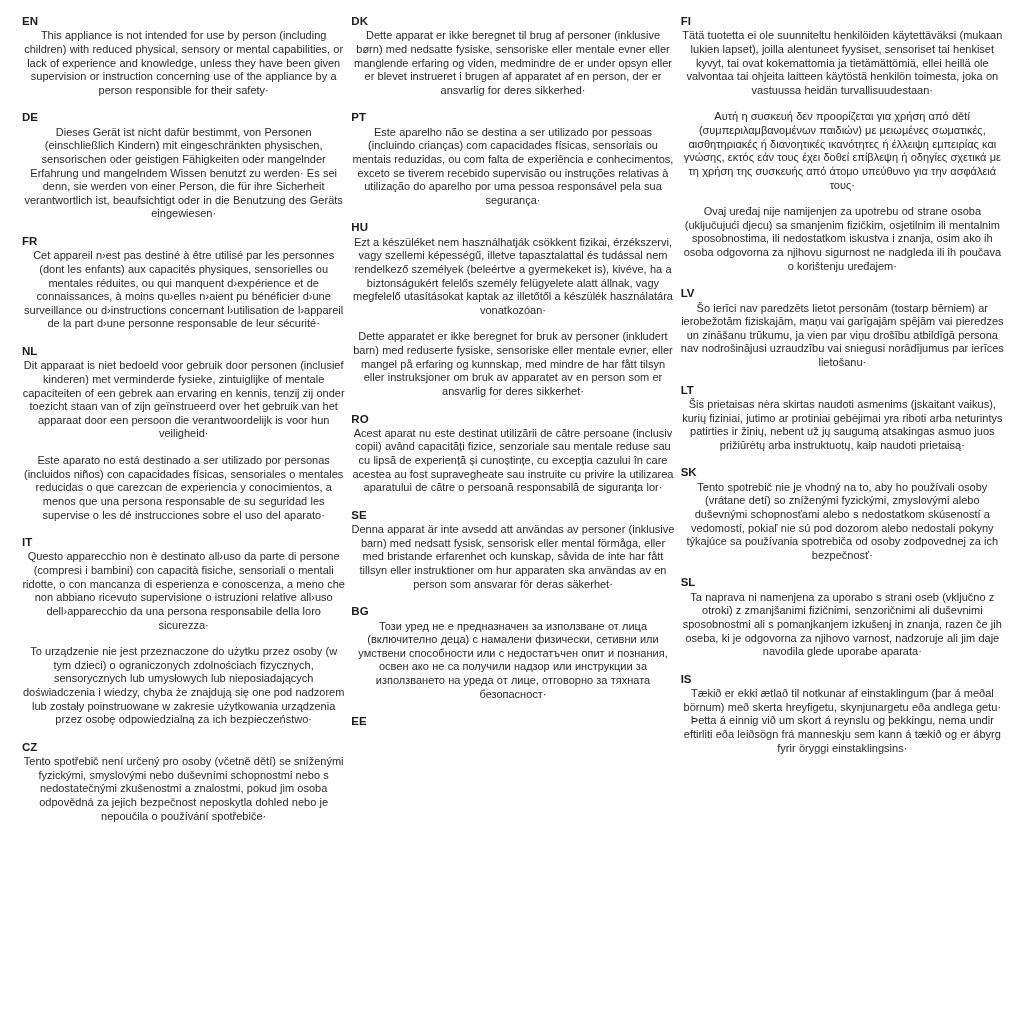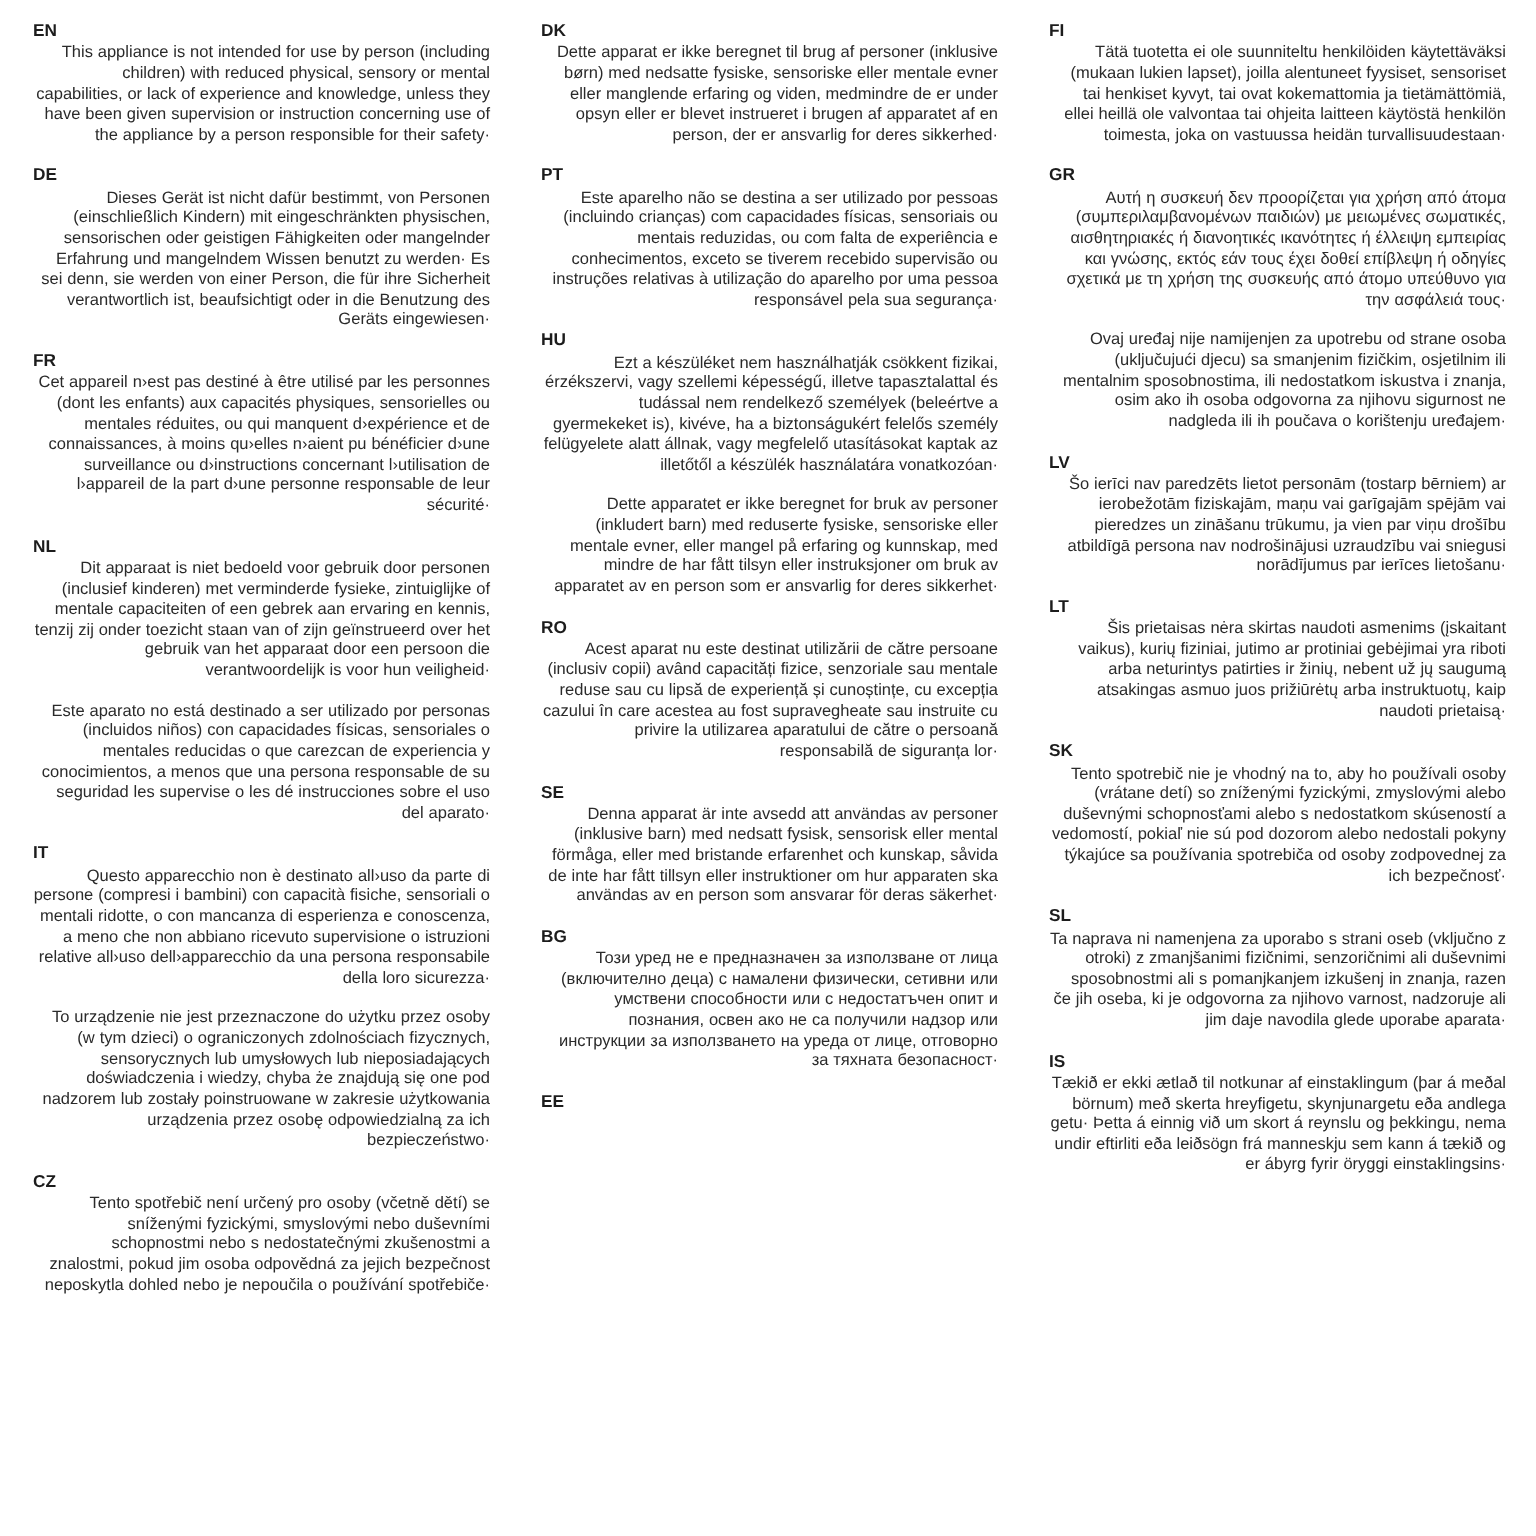--- a/index.html
+++ b/index.html
@@ -13,41 +13,41 @@
     overflow: hidden;
     font-family: "Liberation Sans", sans-serif;
     color: #212121;
   }
   .page {
     box-sizing: border-box;
     width: 1024px;
     height: 808px;
     padding: 14px 20px 10px 22px;
     display: flex;
-    gap: 34px;
+    gap: 6px;
   }
   .col {
     flex: 1 1 0;
     min-width: 0;
   }
   .section {
     margin-bottom: 13px;
   }
   .code {
     font-size: 11.5px;
     font-weight: 700;
     line-height: 1.24;
     margin-bottom: 1px;
     color: #1c1c1c;
   }
   .text {
     font-size: 11px;
     line-height: 1.24;
     color: #2a2a2a;
-    text-align: right;
+    text-align: center;
     word-spacing: 0.2px;
   }
 </style>
 </head>
 <body>
 
 <div class="page">
   <div class="col">
   <div class="section">
     <div class="code">EN</div>
@@ -126,22 +126,21 @@
     <div class="code">EE</div>
   </div>
 </div>
   <div class="col">
   <div class="section">
     <div class="code">FI</div>
     <div class="text">Tätä tuotetta ei ole suunniteltu henkilöiden käytettäväksi (mukaan lukien lapset), joilla alentuneet fyysiset, sensoriset tai henkiset kyvyt, tai ovat kokemattomia ja tietämättömiä, ellei heillä ole valvontaa tai ohjeita laitteen käytöstä henkilön toimesta, joka on vastuussa heidän turvallisuudestaan·</div>
   </div>
 
   <div class="section">
-    <div class="code">GR</div>
-    <div class="text">Αυτή η συσκευή δεν προορίζεται για χρήση από άτομα (συμπεριλαμβανομένων παιδιών) με μειωμένες σωματικές, αισθητηριακές ή διανοητικές ικανότητες ή έλλειψη εμπειρίας και γνώσης, εκτός εάν τους έχει δοθεί επίβλεψη ή οδηγίες σχετικά με τη χρήση της συσκευής από άτομο υπεύθυνο για την ασφάλειά τους·</div>
+    <div class="text">Αυτή η συσκευή δεν προορίζεται για χρήση από dětí (συμπεριλαμβανομένων παιδιών) με μειωμένες σωματικές, αισθητηριακές ή διανοητικές ικανότητες ή έλλειψη εμπειρίας και γνώσης, εκτός εάν τους έχει δοθεί επίβλεψη ή οδηγίες σχετικά με τη χρήση της συσκευής από άτομο υπεύθυνο για την ασφάλειά τους·</div>
   </div>
 
   <div class="section">
     <div class="text">Ovaj uređaj nije namijenjen za upotrebu od strane osoba (uključujući djecu) sa smanjenim fizičkim, osjetilnim ili mentalnim sposobnostima, ili nedostatkom iskustva i znanja, osim ako ih osoba odgovorna za njihovu sigurnost ne nadgleda ili ih poučava o korištenju uređajem·</div>
   </div>
 
   <div class="section">
     <div class="code">LV</div>
     <div class="text">Šo ierīci nav paredzēts lietot personām (tostarp bērniem) ar ierobežotām fiziskajām, maņu vai garīgajām spējām vai pieredzes un zināšanu trūkumu, ja vien par viņu drošību atbildīgā persona nav nodrošinājusi uzraudzību vai sniegusi norādījumus par ierīces lietošanu·</div>
   </div>

